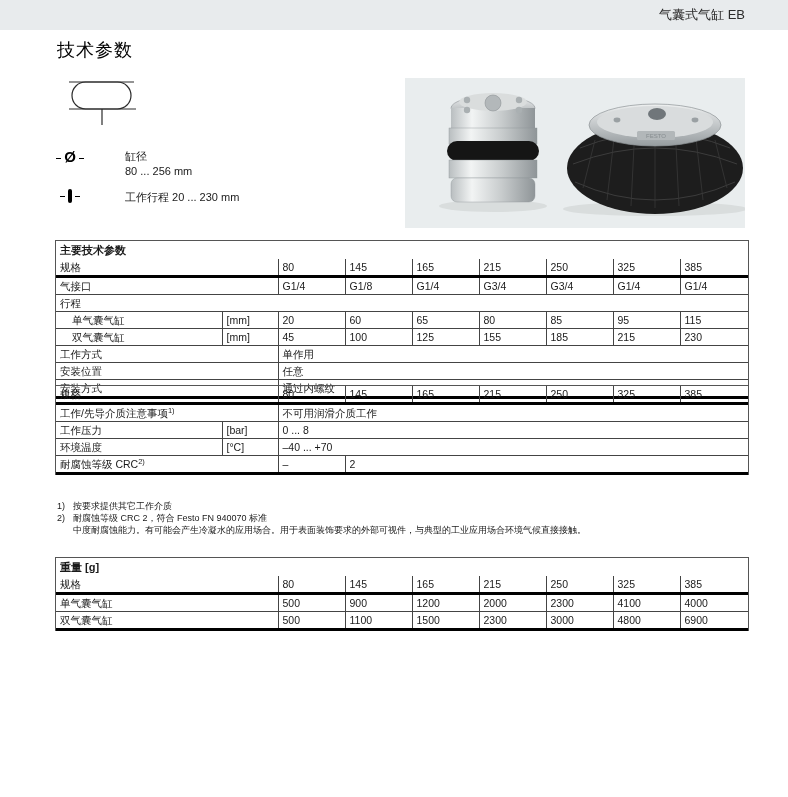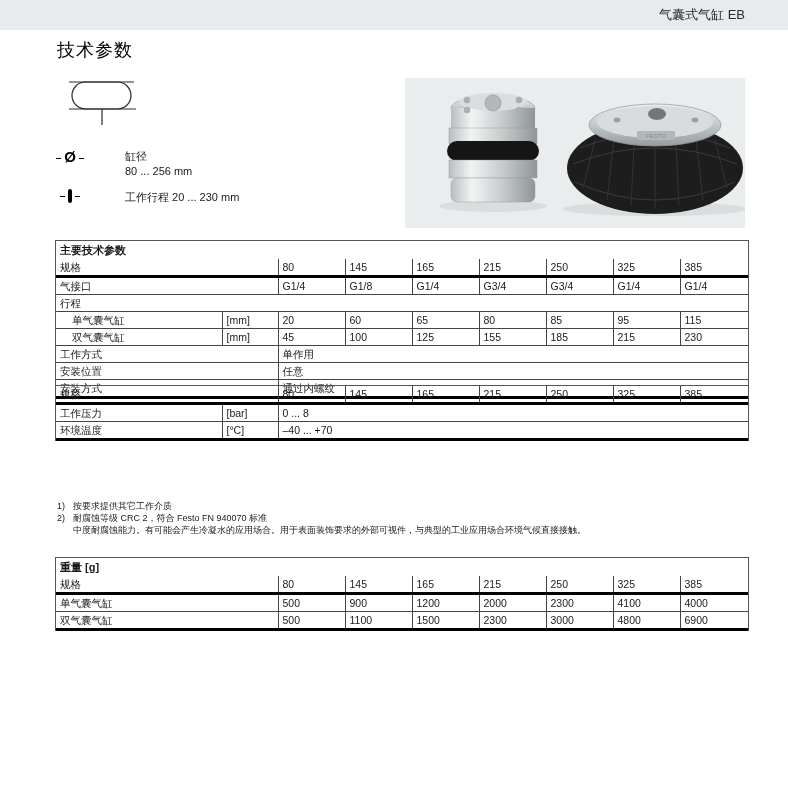--- a/index.html
+++ b/index.html
@@ -220,28 +220,37 @@
         <td colspan="2">规格</td>
         <td>80</td>
         <td>145</td>
         <td>165</td>
         <td>215</td>
         <td>250</td>
         <td>325</td>
         <td>385</td>
       </tr>
       <tr>
+        <td colspan="2"><span>工作/先导介质注意事项</span><sup>1)</sup></td>
+        <td colspan="7">不可用润滑介质工作</td>
+      </tr>
+      <tr>
         <td>工作压力</td>
         <td>[bar]</td>
         <td colspan="7">0 ... 8</td>
       </tr>
       <tr>
         <td>环境温度</td>
         <td>[°C]</td>
         <td colspan="7">–40 ... +70</td>
+      </tr>
+      <tr>
+        <td colspan="2"><span>耐腐蚀等级 CRC</span><sup>2)</sup></td>
+        <td>–</td>
+        <td colspan="6">2</td>
       </tr>
     </tbody>
       </table>
   </div>
 
   <div class="footnotes">
     <div class="fn-line">
       <span class="fn-marker">1)</span>
       <span>按要求提供其它工作介质</span>
     </div>

